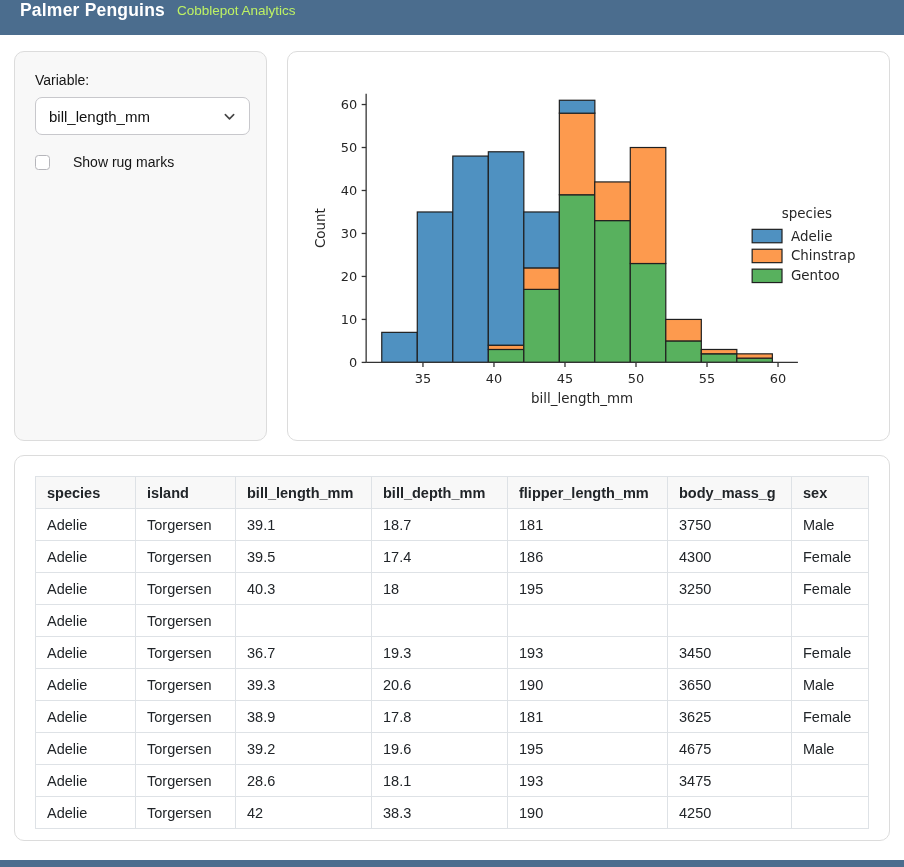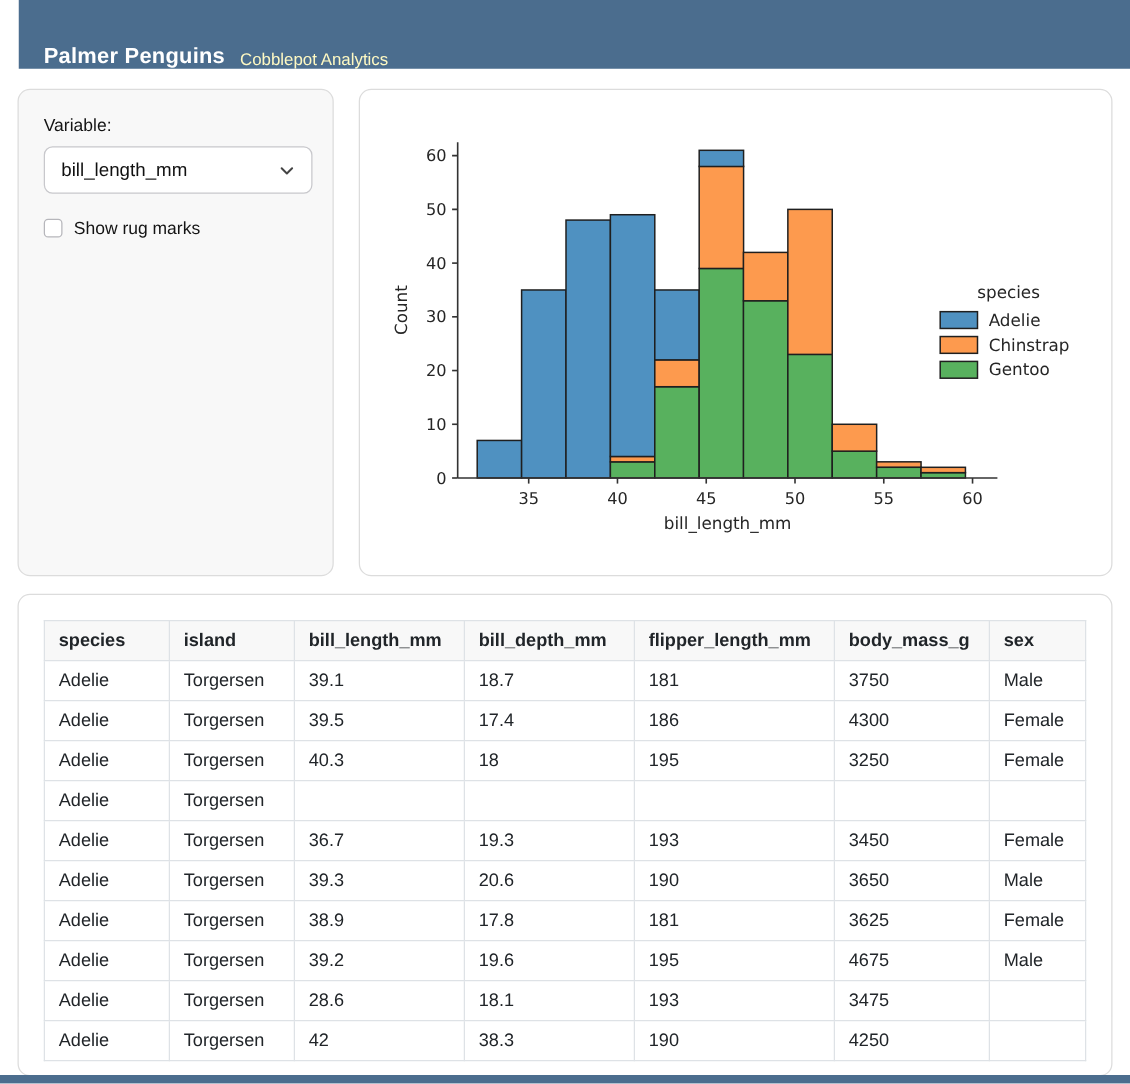--- a/index.html
+++ b/index.html
@@ -1,41 +1,41 @@
 <!DOCTYPE html>
 <html><head>
 <meta charset="utf-8">
 <style>
   * { box-sizing: border-box; }
   html,body { margin:0; padding:0; }
   body { font-family:"Liberation Sans", sans-serif; background:#fff; }
   .page { position:relative; width:904px; height:867px; background:#ffffff; overflow:hidden; }
 
   
-  .app-header { height:55px; background:#4b6d8e; display:flex; align-items:flex-end; padding:0 20px;margin-left:15px; }
+  .app-header { height:35px; background:#4b6d8e; display:flex; align-items:flex-start; padding:0 20px; }
   .app-title { color:#ffffff; font-size:17.5px; font-weight:600; letter-spacing:.2px; }
-  .app-subtitle { color:#fef9c3; font-size:13.5px; margin-left:12px; margin-top:3px; }
+  .app-subtitle { color:#bef264; font-size:13.5px; margin-left:12px; margin-top:3px; }
 
   
   .main { padding:16px 14px 16px 14px; }
   .top-row { display:flex; gap:20px; height:390px; }
 
   
   .card { border:1px solid #dcdcdc; border-radius:10px; background:#fff; }
   .sidebar-card { width:253px; background:#f8f8f8; padding:20px 16px 0 20px; flex:none; }
   .chart-card { flex:1; position:relative; }
   .table-card { margin-top:14px; height:386px; padding:20px; overflow:hidden; }
 
   
   .ctl-label { font-size:14px; color:#141414; margin-bottom:9px; }
   .select-box { height:38px; background:#fff; border:1px solid #c8c8cc; border-radius:7px;
                 display:flex; align-items:center; justify-content:space-between;
                 padding:0 13px; font-size:15px; color:#111; cursor:pointer; margin-bottom:19px; }
   .chevron { width:13px; height:13px; flex:none; }
-  .checkbox-row { display:flex; align-items:center; gap:9px; margin-top:4px; }
+  .checkbox-row { display:flex; align-items:center; gap:23px; margin-top:4px; }
   .checkbox { width:15px; height:15px; border:1px solid #b6b6bb; border-radius:3.5px; background:#fff; flex:none; }
   .checkbox-label { font-size:14px; color:#141414; }
 
   
   .chart-svg { position:absolute; left:0; top:0; width:100%; height:100%; }
   .chart-svg text { font-family:"DejaVu Sans", sans-serif; fill:#262626; }
 
   
   table.data-table { width:100%; border-collapse:collapse; table-layout:fixed;
                      font-size:14.5px; color:#212529; }

